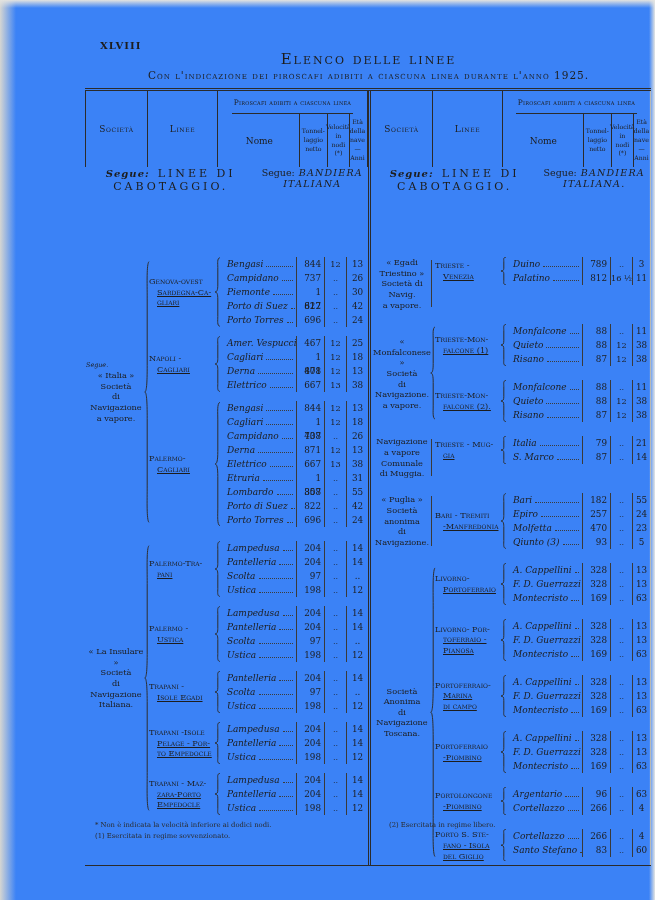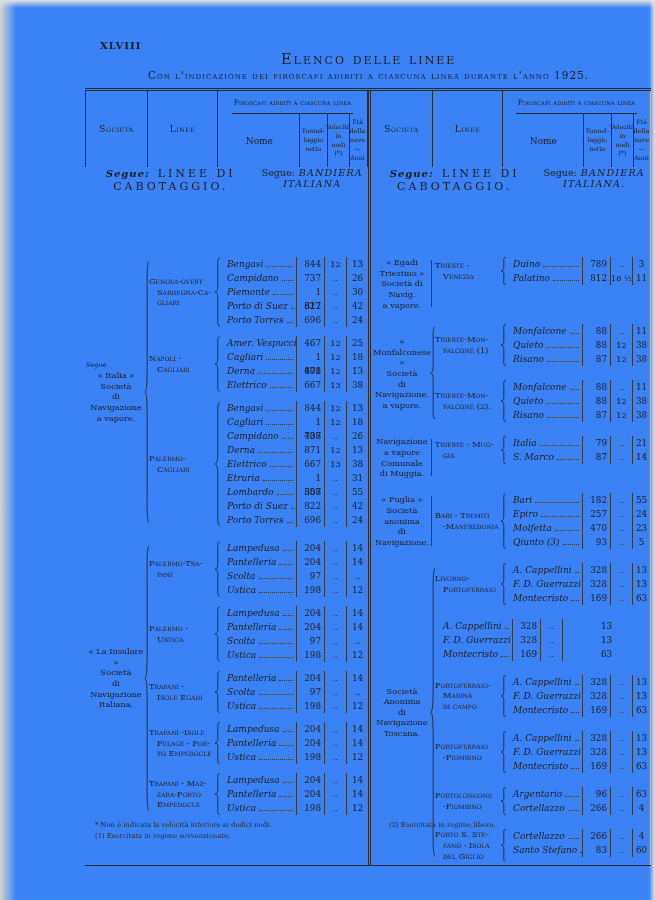--- a/index.html
+++ b/index.html
@@ -53,21 +53,21 @@
   .soc-brace{position:absolute;right:-3px;top:2px;height:calc(100% - 4px);width:7px;}
   .soc-brace svg{width:100%;height:100%;display:block;}
   .soc-vline{position:absolute;right:1px;top:3px;bottom:3px;width:0;border-right:1px solid #3a3a3a;}
 
   .lines-col{flex:1;display:flex;flex-direction:column;}
   .line-group{display:flex;}
   .half-left .line-group + .line-group{margin-top:9px;}
   .half-right .line-group + .line-group{margin-top:14px;}
   .line-cell{width:70px;position:relative;display:flex;flex-direction:column;justify-content:center;
         font-variant:small-caps;font-size:8.2px;line-height:1.32;text-align:left;padding-left:2px;box-sizing:border-box;}
-  .line-cell .ln + .ln{padding-left:8px;}
+  .line-cell .ln + .ln{padding-left:8px;text-decoration:underline;}
   .line-brace{position:absolute;right:-4px;top:0;height:100%;width:8px;}
   .line-brace svg{width:100%;height:100%;display:block;}
 
   .ships{flex:1;display:flex;flex-direction:column;}
   .ship-row{display:flex;height:14px;align-items:center;}
   .c-nome{width:79px;display:flex;align-items:baseline;padding-left:10px;box-sizing:border-box;
         font-style:italic;font-size:9px;white-space:nowrap;overflow:hidden;}
   .leader{flex:1;border-bottom:1px dotted #3c3c3c;margin:0 3px 2px 3px;min-width:4px;}
   .c-tonn{width:28px;border-left:1px solid #3a3a3a;text-align:right;padding-right:3px;
         box-sizing:border-box;font-size:8.8px;align-self:stretch;line-height:14px;}
@@ -908,20 +908,30 @@
                       <span class="ship-name">Montecristo</span>
                       <span class="leader"></span>
                     </div>
                     <div class="c-tonn">169</div>
                     <div class="c-vel">..</div>
                     <div class="c-eta">63</div>
                   </div>
                 </div>
               </div>
               <div class="line-group">
+                <div class="line-cell">
+                  <div class="ln">Livorno- Por-</div>
+                  <div class="ln">toferraio  -</div>
+                  <div class="ln">Pianosa</div>
+                  <span class="line-brace">
+                    <svg viewBox="0 0 10 100" preserveAspectRatio="none">
+                      <path d="M 8.5 1 C 5 2 6 9 6 15 L 6 40 C 6 47 5 50 2.5 50 C 5 50 6 53 6 60 L 6 85 C 6 91 5 98 8.5 99" fill="none" stroke="#2e2e2e" stroke-width="1" vector-effect="non-scaling-stroke"></path>
+                    </svg>
+                  </span>
+                </div>
                 <div class="ships">
                   <div class="ship-row">
                     <div class="c-nome">
                       <span class="ship-name">A. Cappellini</span>
                       <span class="leader"></span>
                     </div>
                     <div class="c-tonn">328</div>
                     <div class="c-vel">..</div>
                     <div class="c-eta">13</div>
                   </div>

